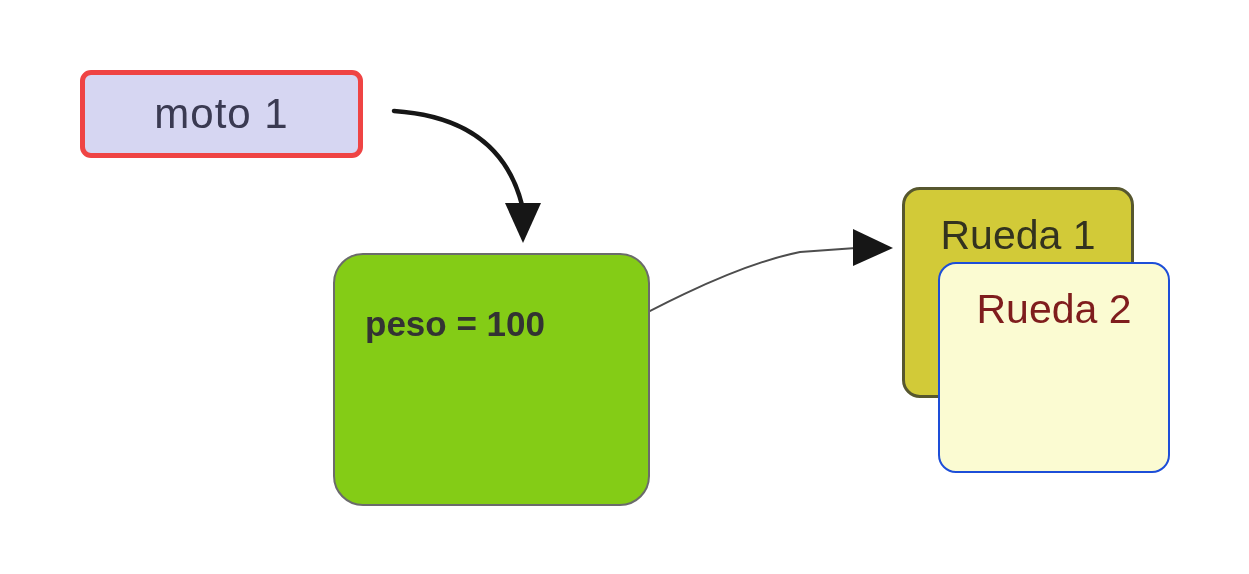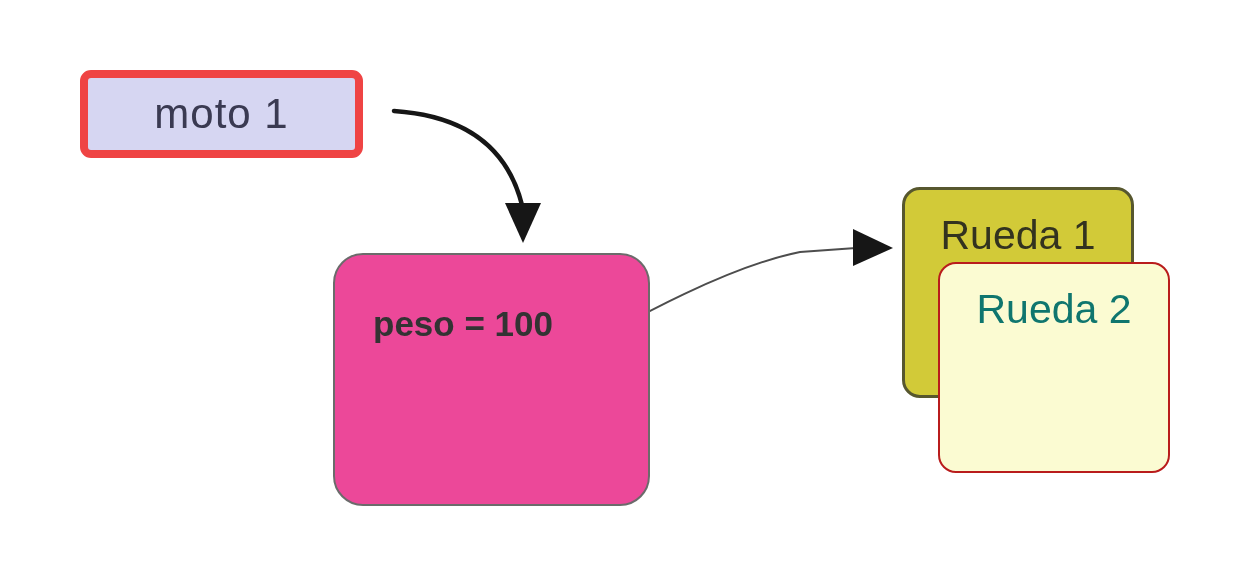--- a/index.html
+++ b/index.html
@@ -26,38 +26,38 @@
   .node {
     position: absolute;
     box-sizing: border-box;
   }
   .moto-box {
     left: 80px;
     top: 70px;
     width: 283px;
     height: 88px;
     background: #d6d6f2;
-    border: 8px solid #ef4444;
+    border: 5px solid #ef4444;
     border-radius: 11px;
     display: flex;
     align-items: center;
     justify-content: center;
     font-size: 42px;
     color: #3a3a52;
     letter-spacing: 1px;
   }
   .object-box {
     left: 333px;
     top: 253px;
     width: 317px;
     height: 253px;
-    background: #ec4899;
+    background: #84cc16;
     border: 2px solid #6b6b6b;
     border-radius: 30px;
-    padding: 46px 0 0 38px;
+    padding: 46px 0 0 30px;
     font-size: 35px;
     font-weight: bold;
     color: #333333;
     line-height: 46px;
   }
   .object-box .field {
     white-space: nowrap;
   }
   .rueda-box {
     width: 232px;
@@ -72,22 +72,22 @@
     top: 187px;
     background: #d2ca38;
     border: 3px solid #57572e;
     color: #33331f;
     z-index: 1;
   }
   .rueda2-box {
     left: 938px;
     top: 262px;
     background: #fbfbd2;
-    border: 2px solid #b91c1c;
-    color: #0f766e;
+    border: 2px solid #1d4ed8;
+    color: #7f1d1d;
     z-index: 2;
   }
 </style>
 </head>
 <body>
 
 <div class="stage">
 
   <svg class="arrow-layer" viewBox="0 0 1249 574" xmlns="http://www.w3.org/2000/svg">
 

